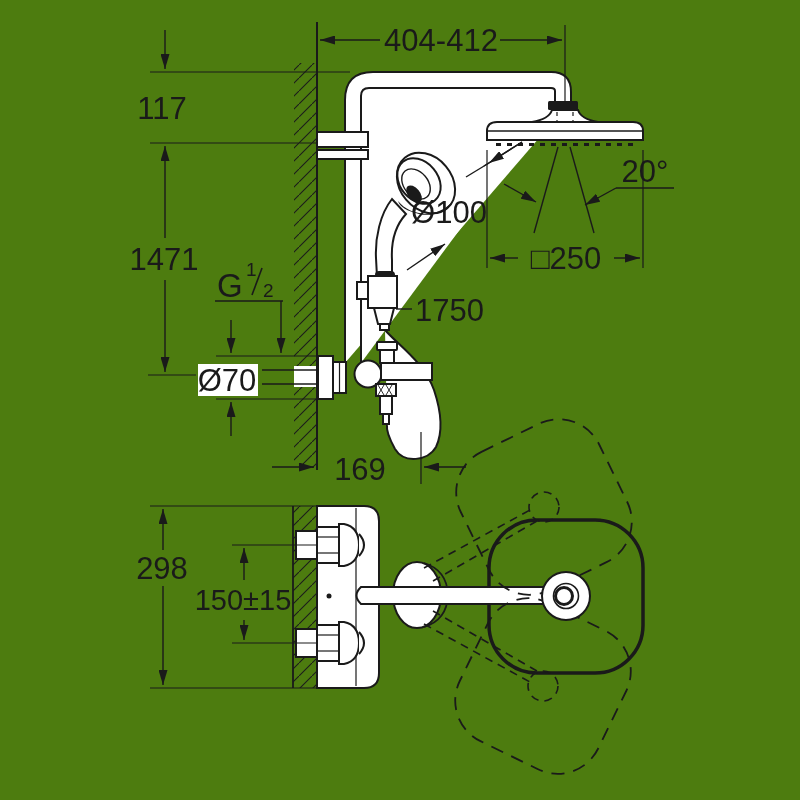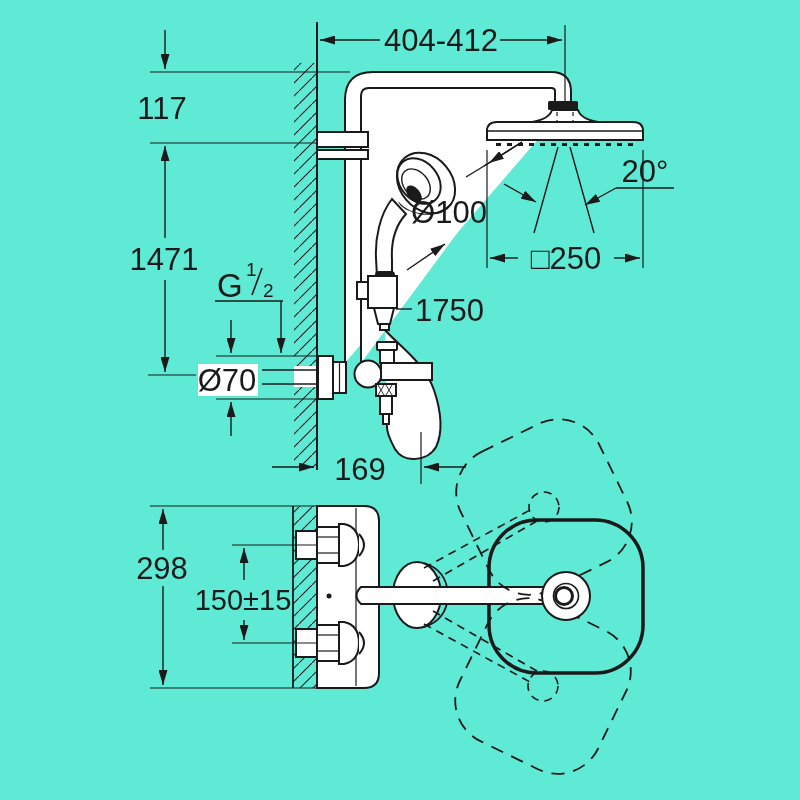--- a/index.html
+++ b/index.html
@@ -1,16 +1,16 @@
 <!DOCTYPE html>
 <html><head>
 <meta charset="utf-8">
 <style>
   html,body{margin:0;padding:0;background:#ffffff;}
-  .stage{width:800px;height:800px;background:#5eead4;position:relative;font-family:"Liberation Sans",sans-serif;}
+  .stage{width:800px;height:800px;background:#4d7c0f;position:relative;font-family:"Liberation Sans",sans-serif;}
   svg{display:block;}
   text{font-family:"Liberation Sans",sans-serif;fill:#1a1a1a;}
   .dim{font-size:31px;}
   .dim-sm{font-size:29px;}
   .outline{fill:#ffffff;stroke:#1a1a1a;stroke-width:2;}
   .thin{stroke:#1a1a1a;stroke-width:1.4;fill:none;}
   .xthin{stroke:#1a1a1a;stroke-width:1.2;fill:none;}
   .thick{fill:none;stroke:#1a1a1a;stroke-width:3.5;}
   .dash{fill:none;stroke:#1a1a1a;stroke-width:1.8;stroke-dasharray:13 9;}
   .dashsm{fill:none;stroke:#1a1a1a;stroke-width:1.6;stroke-dasharray:8 6;}

